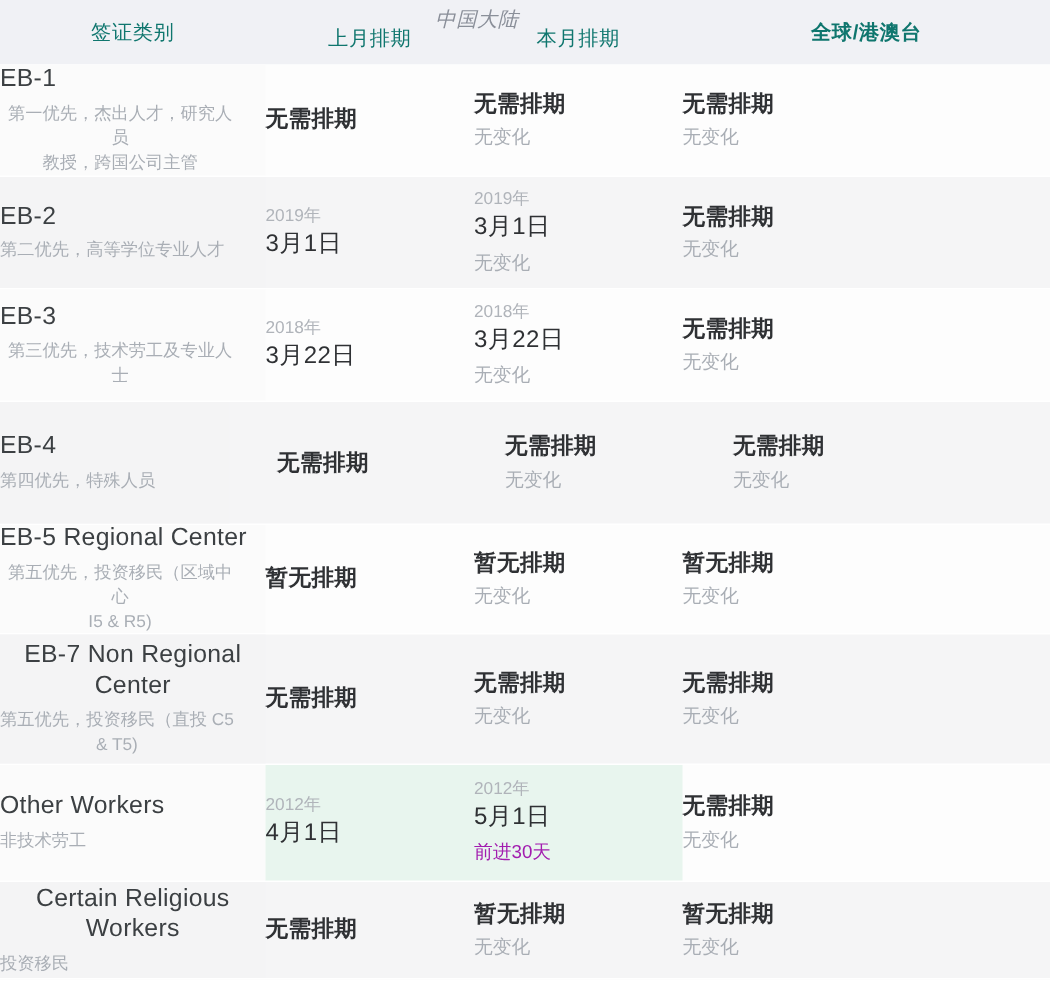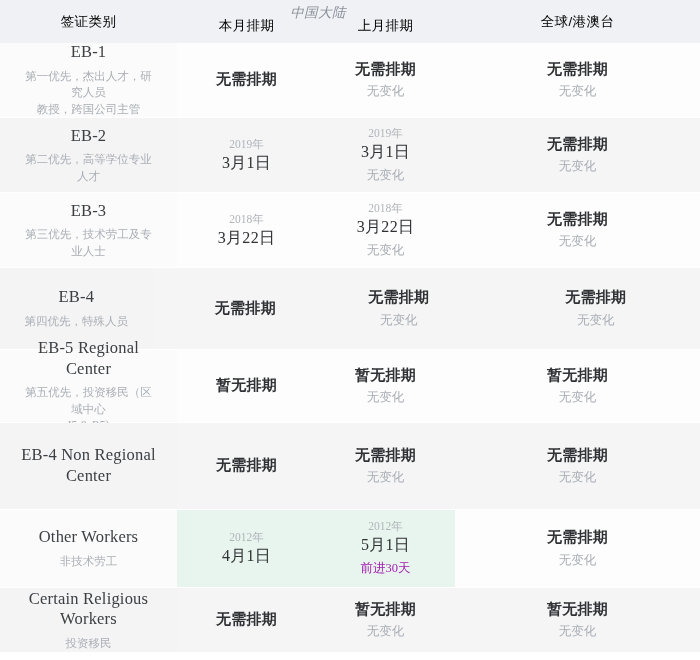--- a/index.html
+++ b/index.html
@@ -27,28 +27,28 @@
     display: flex;
     flex: 0 0 43px;
     position: relative;
   }
   .th {
     display: flex;
     align-items: flex-end;
     justify-content: center;
     padding-bottom: 8px;
     font-size: 13.5px;
-    color: #000000;
+    color: #0f766e;
     font-weight: 400;
     letter-spacing: .4px;
   }
   .th-cat      { width: 177px; align-items: center; padding-bottom: 0; }
   .th-group    { width: 278px; position: relative; display: flex; }
   .th-sub      { width: 139px; }
-  .th-global   { width: 245px; align-items: center; padding-bottom: 0; }
+  .th-global   { width: 245px; align-items: center; padding-bottom: 0; font-weight: bold; }
 
   .group-title {
     position: absolute;
     top: 4px; left: 4px; right: 0;
     text-align: center;
     font-size: 13.5px;
     color: #8a8f99;
     letter-spacing: .4px;
     font-style: italic;
   }
@@ -67,25 +67,24 @@
   .row.h75  { height: 75px; }
   .row.h82  { height: 82px; gap: 32px; }
   .row.h73  { height: 73px; }
   .row.h87  { height: 87px; }
   .row.h78  { height: 78px; }
   .row.h65  { height: 65px; }
 
   .cell {
     display: flex;
     flex-direction: column;
-    align-items: center;
+    align-items: flex-start;
     justify-content: center;
     text-align: center;
-    padding: 4px 20px;
-    font-family: Liberation Serif, serif;
+    padding: 4px 0;
   }
 
   .c-cat    { width: 177px; }
   .c-prev   { width: 139px; }
   .c-cur    { width: 139px; }
   .c-global { width: 245px; }
 
   
   .row .c-cat { background: #fbfbfb; }
   .row.alt .c-cat { background: #f4f4f5; }
@@ -139,22 +138,22 @@
 </head>
 <body>
 
 <div class="visa-table">
 
   <div class="thead">
     <div class="th th-cat">签证类别</div>
 
     <div class="th-group">
       <div class="group-title">中国大陆</div>
+      <div class="th th-sub">上月排期</div>
       <div class="th th-sub">本月排期</div>
-      <div class="th th-sub">上月排期</div>
     </div>
 
     <div class="th th-global">全球/港澳台</div>
   </div>
 
   <div class="tbody" id="tbody">
       <div class="row h75">
         <div class="cell c-cat">
           <div class="cat-name">EB-1</div>
           <div class="cat-desc" style="white-space: pre-line;">第一优先，杰出人才，研究人员
@@ -240,21 +239,23 @@
           <div class="status">暂无排期</div>
           <div class="note">无变化</div>
         </div>
         <div class="cell c-global">
           <div class="status">暂无排期</div>
           <div class="note">无变化</div>
         </div>
       </div>
       <div class="row h87 alt">
         <div class="cell c-cat">
-          <div class="cat-name">EB-4 Non Regional Center</div>
+          <div class="cat-name">EB-7 Non Regional Center</div>
+          <div class="cat-desc" style="white-space: pre-line;">第五优先，投资移民（直投 C5
+&amp; T5)</div>
         </div>
         <div class="cell c-prev">
           <div class="status">无需排期</div>
         </div>
         <div class="cell c-cur">
           <div class="status">无需排期</div>
           <div class="note">无变化</div>
         </div>
         <div class="cell c-global">
           <div class="status">无需排期</div>

